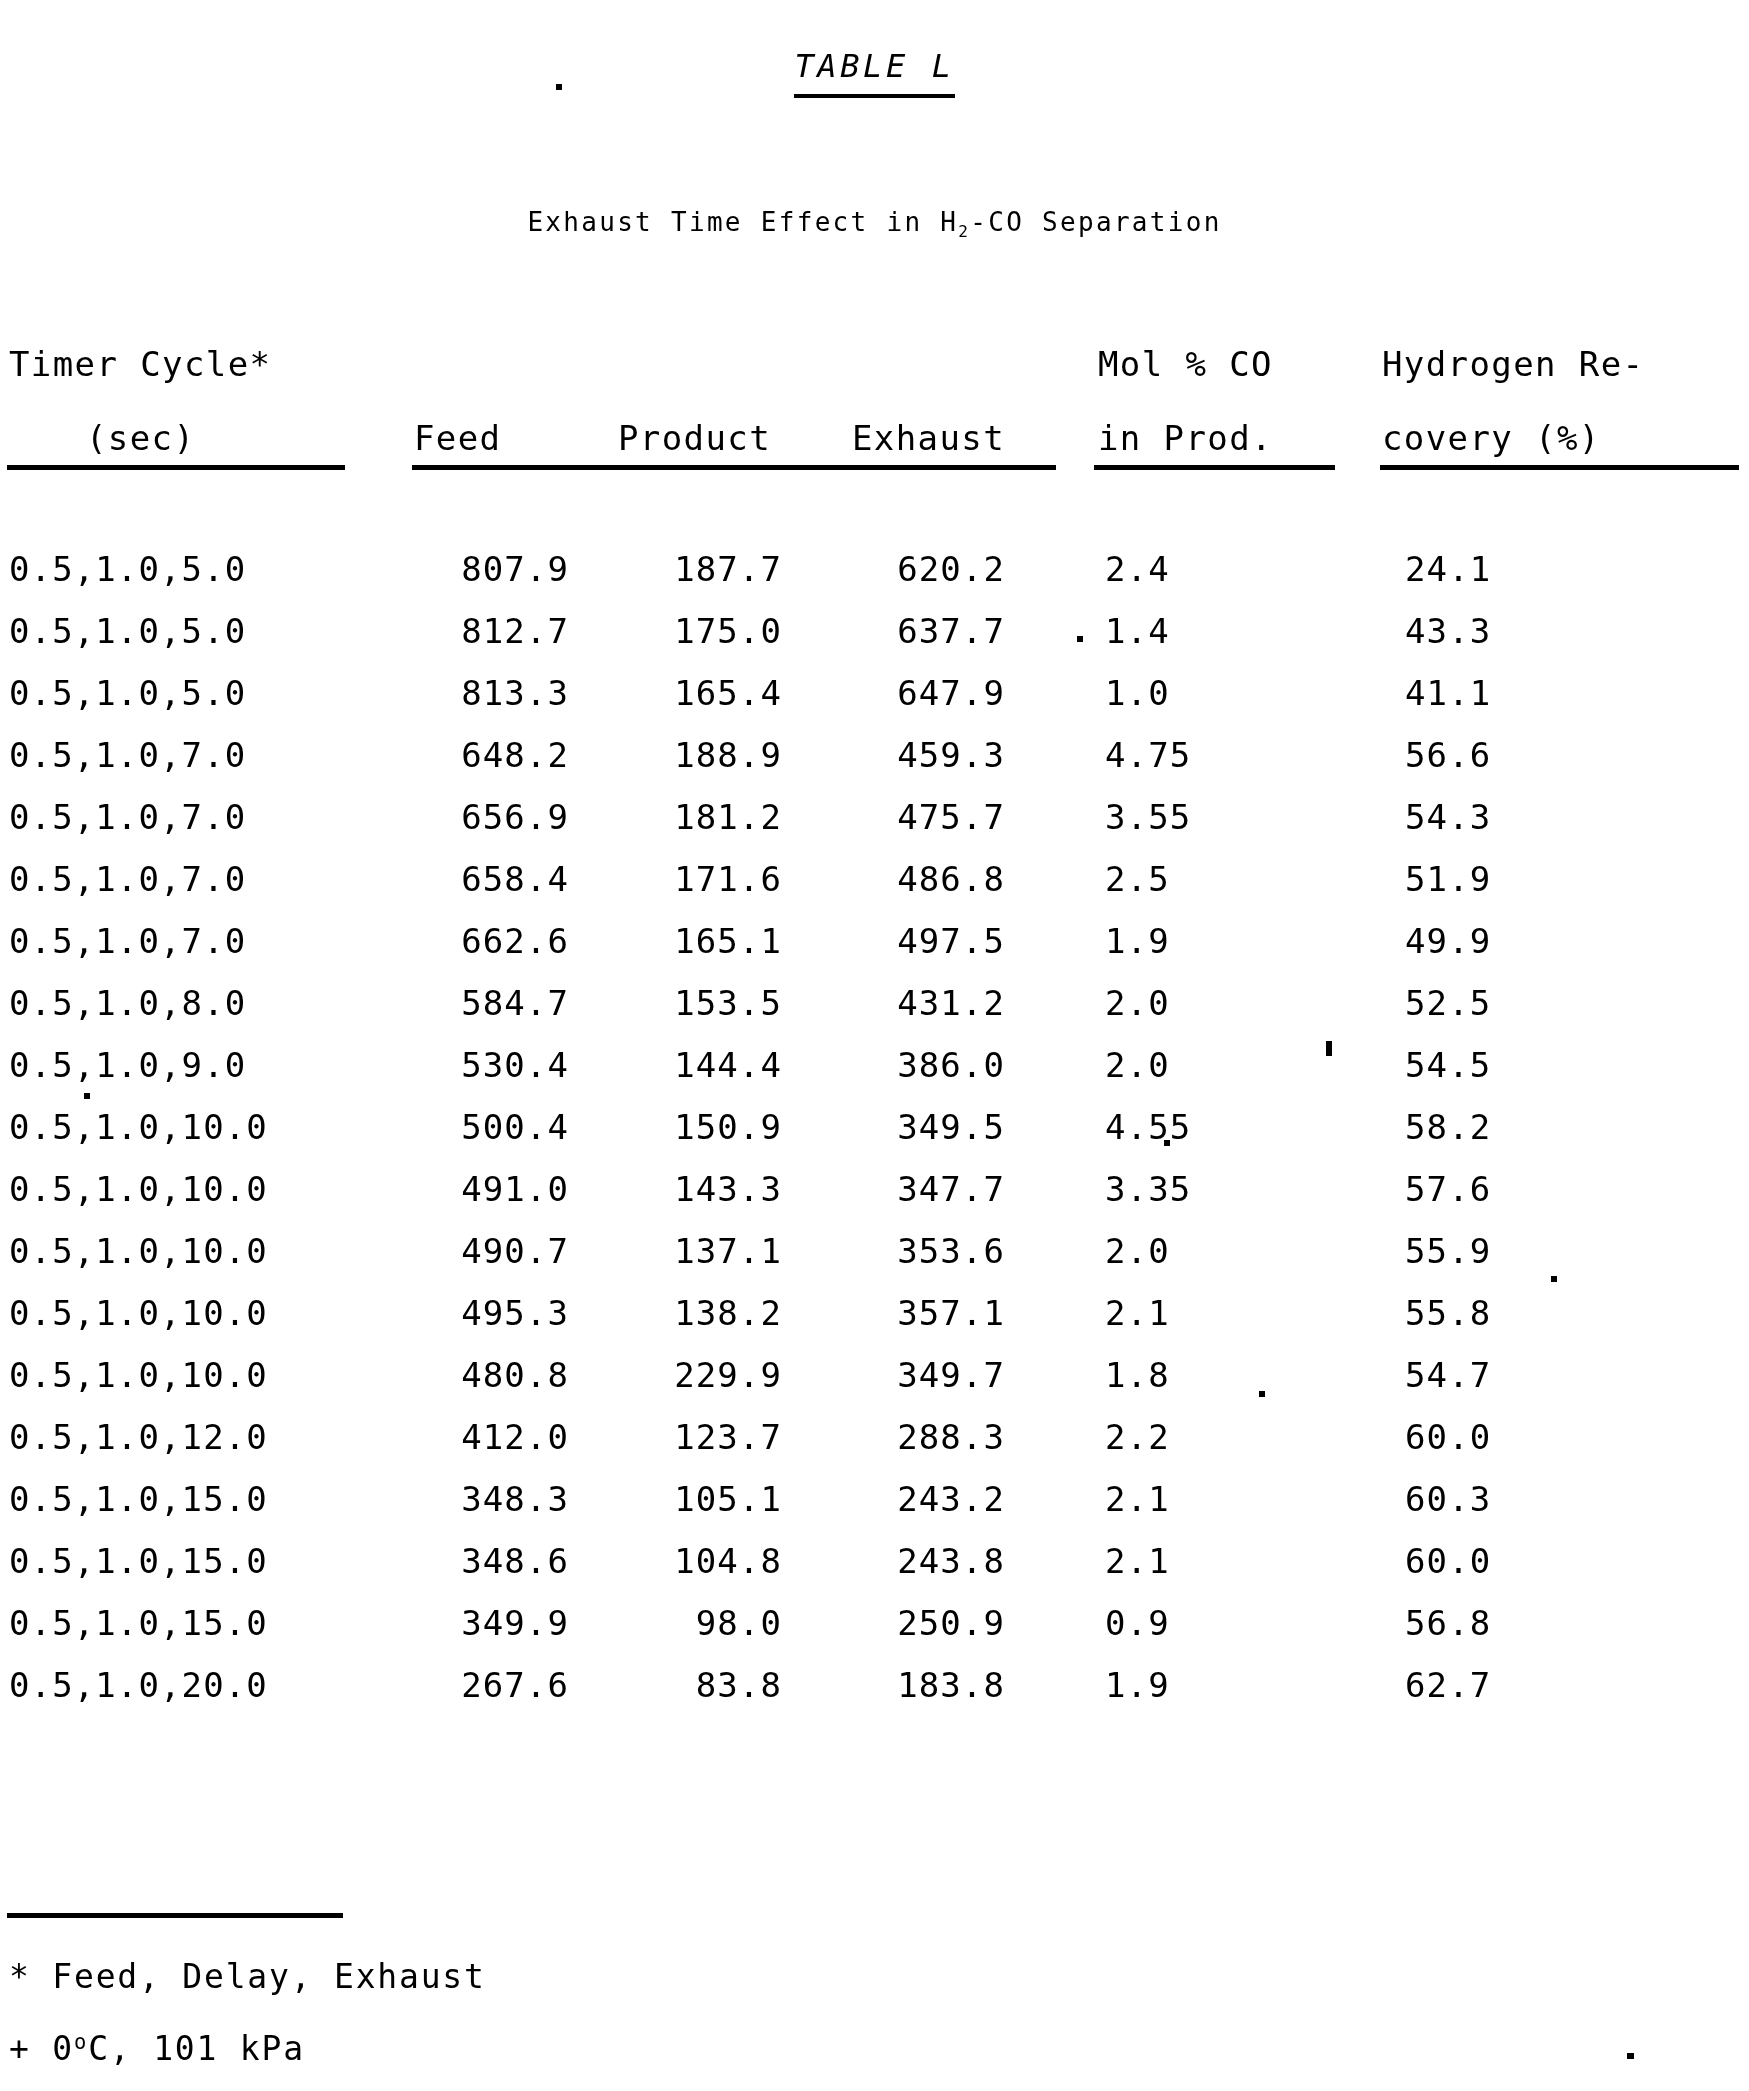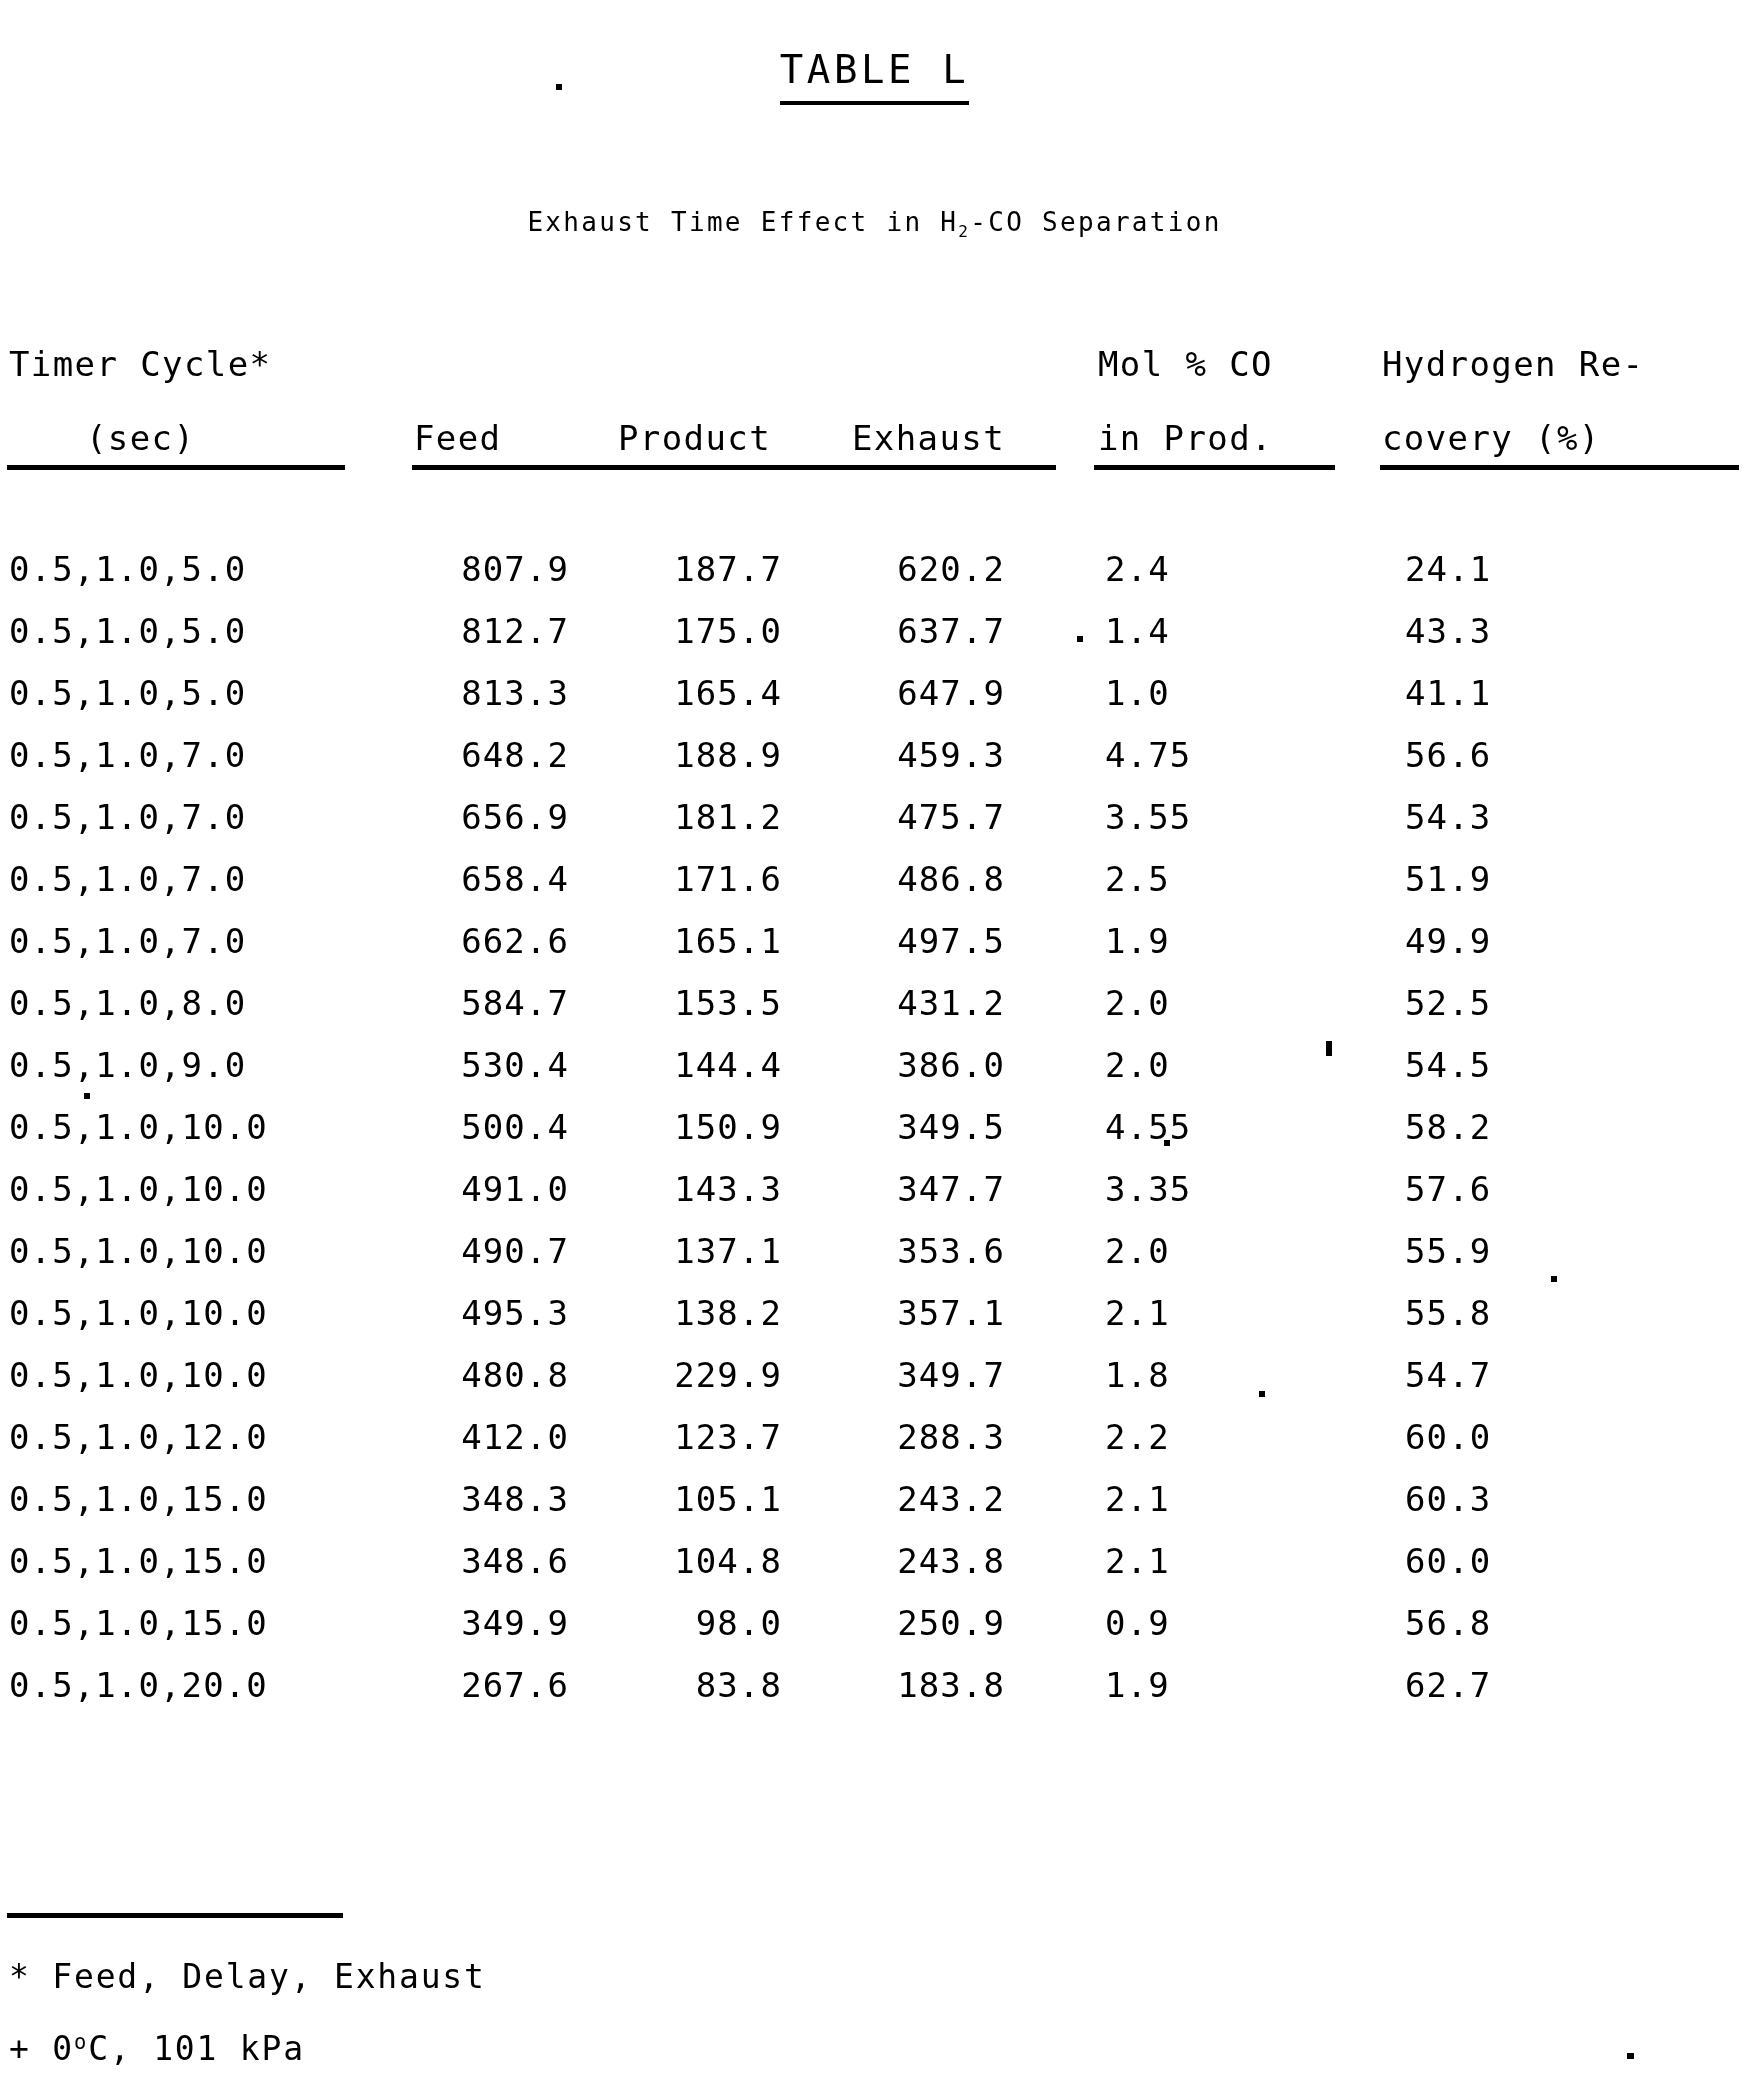--- a/index.html
+++ b/index.html
@@ -26,25 +26,26 @@
   
   .title-row {
     position: absolute;
     top: 47px;
     left: 0;
     width: 1749px;
     text-align: center;
   }
   .table-title {
     display: inline-block;
-    font-size: 39px;
+    font-size: 32px;
     letter-spacing: 3.6px;
     font-weight: 500;
     padding-bottom: 9px;
     border-bottom: 4.5px solid #000;
+    font-style: italic;
   }
   .stray-dot-title {
     position: absolute;
     left: 556px;
     top: 84px;
     width: 6.4px;
     height: 5.5px;
     background: #000;
   }
 

